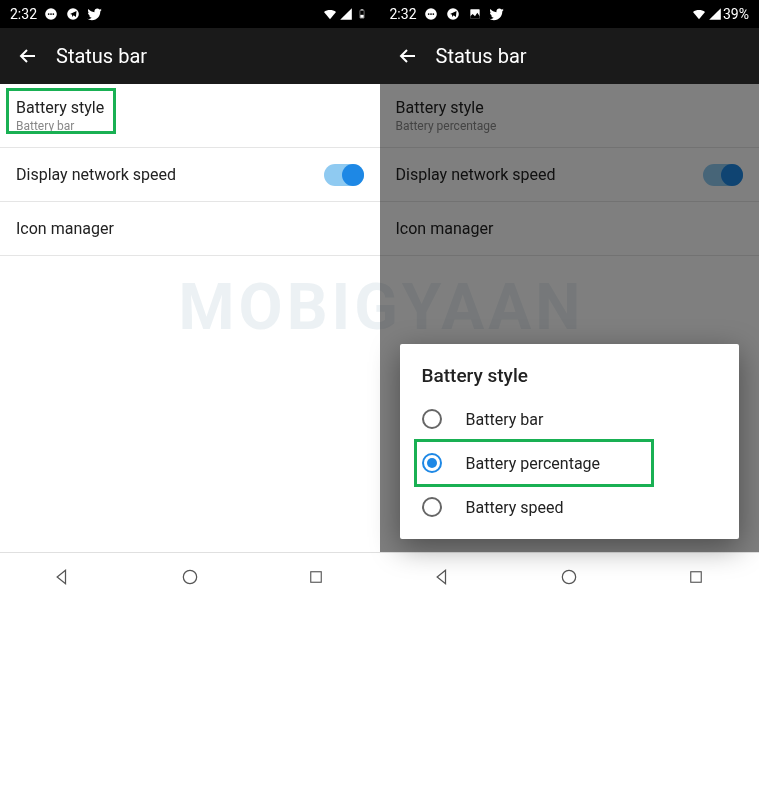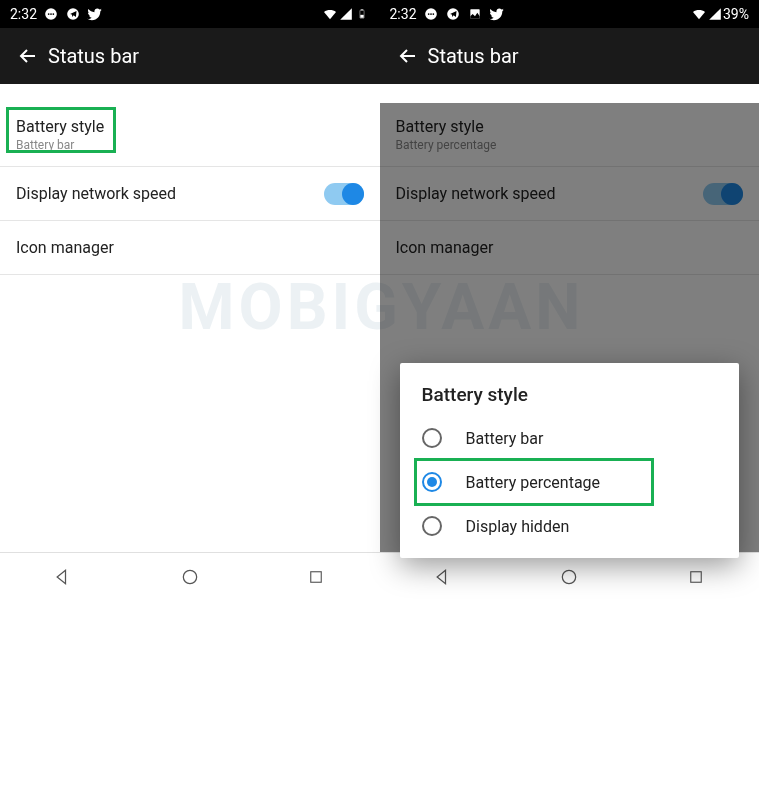--- a/index.html
+++ b/index.html
@@ -8,26 +8,26 @@
     .phone-left { background: #fff; }
     .phone-right { background: #fff; }
 
     
     .statusbar { height: 28px; background: #000; color: #fff; display: flex; align-items: center; justify-content: space-between; padding: 0 10px; font-size: 14px; }
     .statusbar-left { display: flex; align-items: center; gap: 6px; }
     .statusbar-right { display: flex; gap: 0; }
     .sb-icon { width: 16px; height: 16px; display: inline-flex; align-items: center; justify-content: center; }
 
     
-    .header { height: 56px; background: #1a1a1a; color: #fff; display: flex; align-items: center; padding: 0 16px; gap: 8px; }
+    .header { height: 56px; background: #1a1a1a; color: #fff; display: flex; align-items: center; padding: 0 16px; gap: 16px; }
     .header-back { width: 24px; height: 24px; display: flex; align-items: center; justify-content: center; }
     .header-title { font-size: 20px; font-weight: 400; }
 
     
-    .settings-list { flex: 1; position: relative; margin-top: 19px; }
+    .settings-list { flex: 1; position: relative; }
     .setting-item { padding: 14px 16px; border-bottom: 1px solid #e5e5e5; display: flex; align-items: center; justify-content: space-between; min-height: 54px; }
     .setting-text { display: flex; flex-direction: column; }
     .setting-title { font-size: 16px; color: #222; }
     .setting-sub { font-size: 12px; color: #888; margin-top: 2px; }
 
     
     .green-box { border: 3px solid #19b053; position: absolute; }
 
     
     .switch { width: 40px; height: 22px; border-radius: 11px; background: #8fcaf1; position: relative; }
@@ -243,21 +243,21 @@
         <span class="radio"></span>
         <span class="dialog-label">Battery bar</span>
       </div>
       <div class="dialog-option" style="position:relative;">
         <div class="green-box-dialog" style="left:14px; top:-2px; width:240px; height:48px;"></div>
         <span class="radio checked"></span>
         <span class="dialog-label">Battery percentage</span>
       </div>
       <div class="dialog-option">
         <span class="radio"></span>
-        <span class="dialog-label">Display hidden</span>
+        <span class="dialog-label">Battery speed</span>
       </div>
     </div>
   </div>
 
   <div class="navbar">
     <span class="nav-icon">
         <svg viewBox="0 0 24 24" width="20" height="20" fill="none" stroke="#555" stroke-width="1.5">
           <path d="M15 4l-10 8 10 8z"></path>
         </svg>
       </span>

